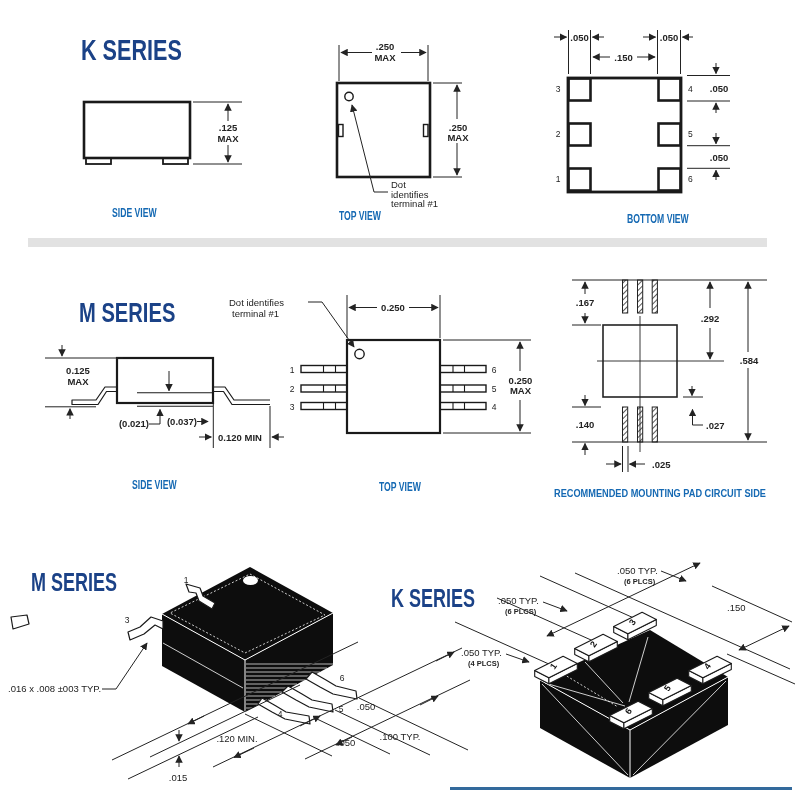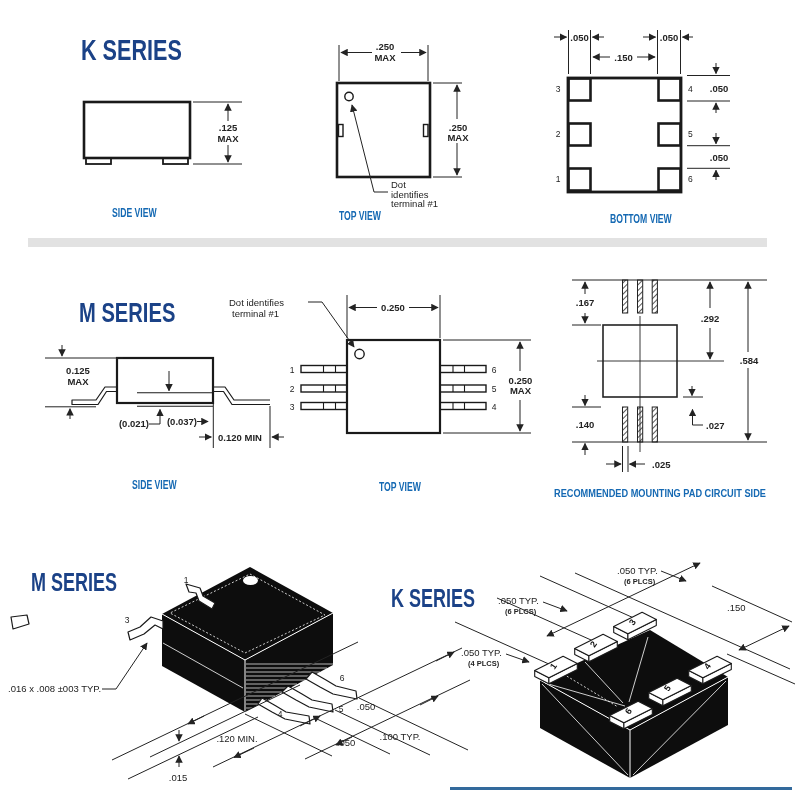--- a/index.html
+++ b/index.html
@@ -385,21 +385,21 @@
   <text class="note" x="727" y="611">.150</text>
 </svg>
 
 <div class="abs" style="left:81px;top:35px"><span class="cond title t-big">K SERIES</span></div>
 <div class="abs" style="left:79px;top:299px"><span class="cond title t-mid">M SERIES</span></div>
 <div class="abs" style="left:31px;top:570px"><span class="cond title t-sm">M SERIES</span></div>
 <div class="abs" style="left:391px;top:586px"><span class="cond title t-sm">K SERIES</span></div>
 
 <div class="abs" style="left:112px;top:203px"><span class="cond vlabel">SIDE VIEW</span></div>
 <div class="abs" style="left:339px;top:206px"><span class="cond vlabel">TOP VIEW</span></div>
-<div class="abs" style="left:610px;top:209px"><span class="cond vlabel">BOTTOM VIEW</span></div>
+<div class="abs" style="left:627px;top:209px"><span class="cond vlabel">BOTTOM VIEW</span></div>
 <div class="abs" style="left:132px;top:475px"><span class="cond vlabel">SIDE VIEW</span></div>
 <div class="abs" style="left:379px;top:477px"><span class="cond vlabel">TOP VIEW</span></div>
 <div class="abs" style="left:554px;top:483px"><span class="cond vlabel-sm" style="transform:scaleX(0.8)">RECOMMENDED MOUNTING PAD CIRCUIT SIDE</span></div>
 
 <div class="divider"></div>
 <div class="rule"></div>
 
 </div>
 
 </body></html>

